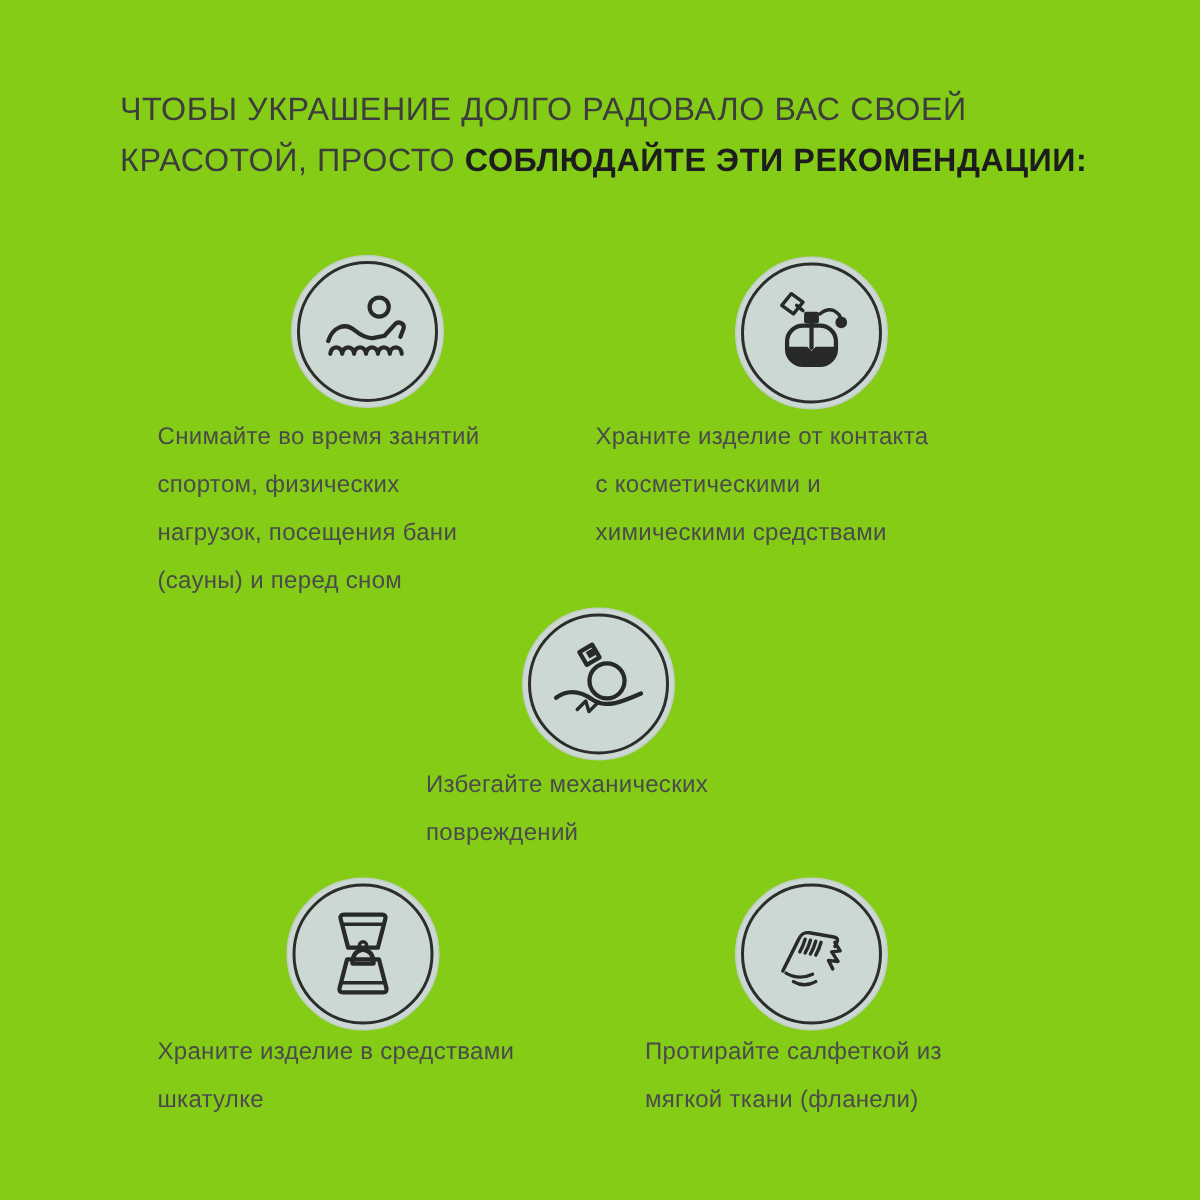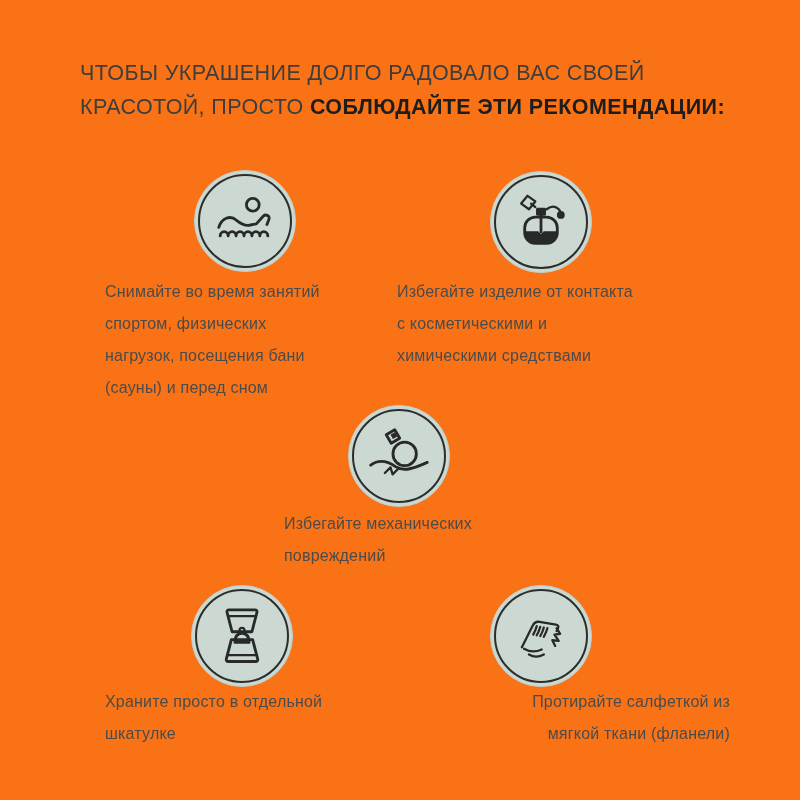--- a/index.html
+++ b/index.html
@@ -1,18 +1,18 @@
 <!DOCTYPE html>
 <html><head>
 <meta charset="utf-8">
 <style>
   html,body{margin:0;padding:0;background:#ffffff;}
   .canvas{
     position:relative;width:800px;height:800px;margin:0 auto;
-    background:#f97316;overflow:hidden;
+    background:#84cc16;overflow:hidden;
     font-family:"Liberation Sans","DejaVu Sans",sans-serif;
     color:#4b4b4b;
   }
   .header{
     position:absolute;left:80px;top:56px;width:655px;
     font-size:21.5px;line-height:34px;letter-spacing:.4px;
     color:#3d3d3d;text-transform:uppercase;
   }
   .header b{color:#1d1d1d;font-weight:800;}
   .badge{
@@ -62,21 +62,21 @@
       <rect x="25" y="41" width="46" height="37" rx="15"></rect>
       <path class="fill" d="M25,61 H44 L48,65 L52,61 H71 V63 A15,15 0 0 1 56,78 H40 A15,15 0 0 1 25,63 Z"></path>
       <path d="M48,39 v23"></path>
       <rect class="fill" x="41" y="28" width="14" height="11" rx="2"></rect>
       <path class="thin" d="M40,27 l-6,-5"></path>
       <path class="thin" d="M20,22 l9,-11 l11,8 l-9,11 z"></path>
       <path class="thin" d="M56,30 q9,-7 16,-1 q4,3 3,7"></path>
       <circle class="fill" cx="76" cy="38" r="5.5"></circle>
     </svg>
   </div>
-  <div class="caption" style="left:397px;top:276px;width:310px;">Избегайте изделие от контакта
+  <div class="caption" style="left:397px;top:276px;width:310px;">Храните изделие от контакта
 с косметическими и
 химическими средствами</div>
 
   <div class="badge" style="left:348px;top:405px;">
     <svg viewBox="0 0 96 96" aria-hidden="true">
       <circle cx="56" cy="45" r="16.5"></circle>
       <path d="M30,18 l12,-7 l7,12 l-12,7 z"></path>
       <path class="fill" d="M36,18 l6,-3.5 l3.5,6 l-6,3.5 z"></path>
       <path d="M8,61 C20,52 33,56 43,63 C55,71 70,65 88,57"></path>
       <path class="thin" d="M28,72 l8,-8 l3,10 l9,-9"></path>
@@ -88,31 +88,31 @@
   <div class="badge" style="left:191px;top:585px;">
     <svg viewBox="0 0 96 96" aria-hidden="true">
       <path d="M30,11 h36 q4,0 3,4 l-7,27 h-28 l-7,-27 q-1,-4 3,-4 z"></path>
       <path class="thin" d="M30,20 h36"></path>
       <path d="M33,53 h30 l7,27 q1,4 -3,4 h-38 q-4,0 -3,-4 z"></path>
       <path class="thin" d="M28,75 h40"></path>
       <circle class="thin" cx="48" cy="40" r="3.5"></circle>
       <path d="M38,57 C38,48 42,44.5 48,43.8 C54,44.5 58,48 58,57 Z"></path>
     </svg>
   </div>
-  <div class="caption" style="left:105px;top:686px;width:310px;">Храните просто в отдельной
+  <div class="caption" style="left:105px;top:686px;width:310px;">Храните изделие в средствами
 шкатулке</div>
 
   <div class="badge" style="left:490px;top:585px;">
     <svg viewBox="0 0 96 96" aria-hidden="true">
       <path class="thin" d="M21,64 L36,34 Q39,27 46,28 L69,32 Q74,33 72,37 L70,41"></path>
       <path class="thin" d="M42,34 q-2,7 -5,12"></path>
       <path class="thin" d="M47,35 q-2,7 -5,12"></path>
       <path class="thin" d="M52,36 q-2,7 -5,12"></path>
       <path class="thin" d="M57,37 q-2,7 -5,12"></path>
       <path class="thin" d="M70,37 l5,8 l-8,1 l6,9 l-9,-1 l4,8"></path>
       <path class="thin" d="M24,66 q12,7 25,1"></path>
       <path class="thin" d="M31,74 q10,6 21,0"></path>
     </svg>
   </div>
-  <div class="caption" style="left:430px;top:686px;width:300px;text-align:right;">Протирайте салфеткой из
+  <div class="caption" style="left:430px;top:686px;width:300px;">Протирайте салфеткой из
 мягкой ткани (фланели)</div>
 
 </div>
 
 </body></html>

